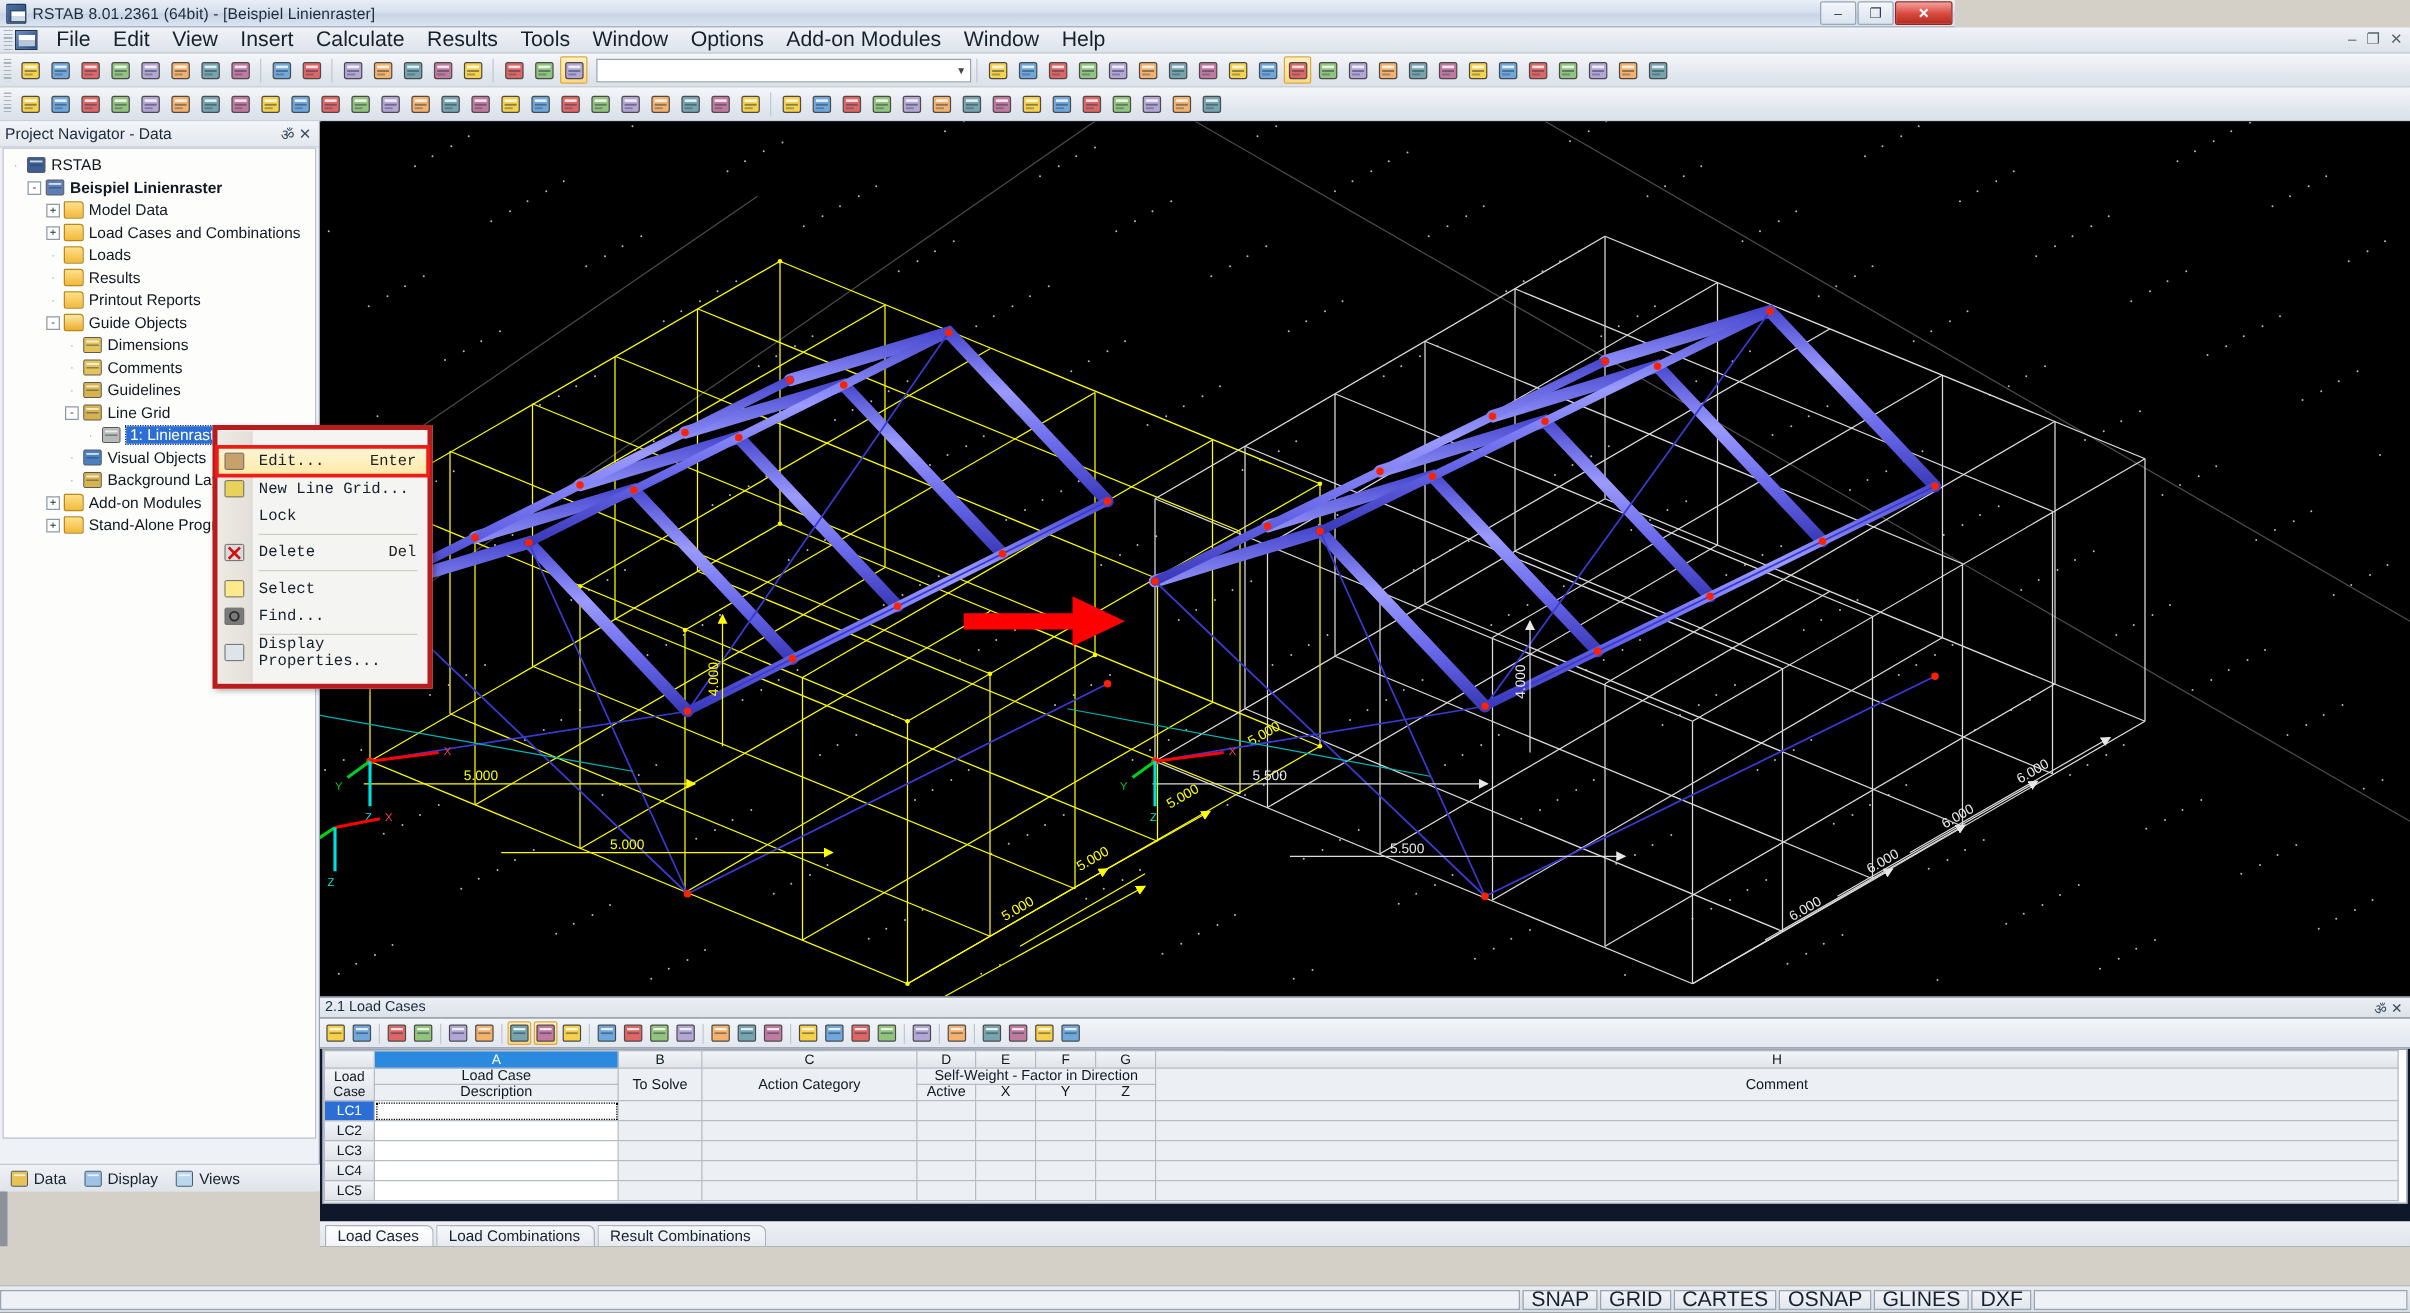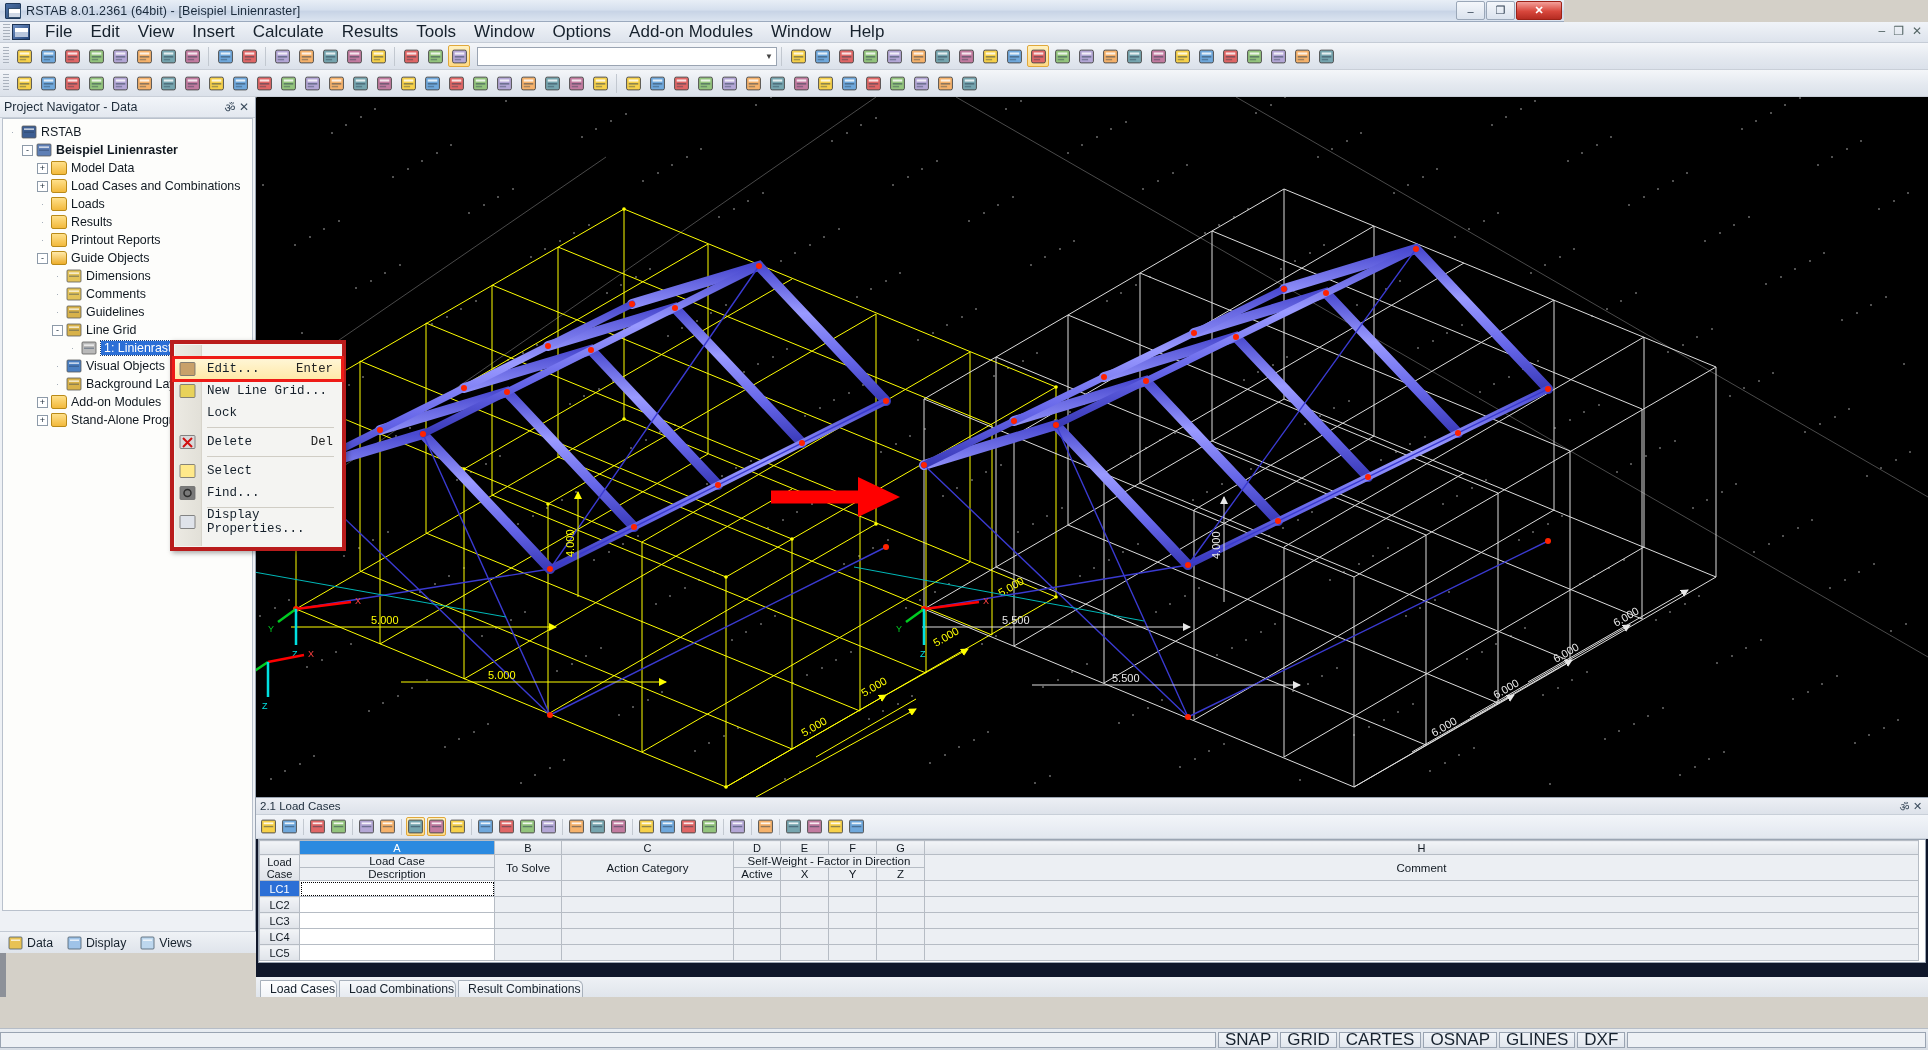--- a/index.html
+++ b/index.html
@@ -162,21 +162,21 @@
     font-weight:normal;color:#101820;background:#eceff3;}
   table.lc th.colh{height:14px;background:linear-gradient(to bottom,#f2f4f7,#e0e4ea);font-size:11px;}
   table.lc th.colh.sel{background:#2b8ae0;color:#fff;}
   table.lc td.rowh{background:linear-gradient(to bottom,#f2f4f7,#dfe3e9);font-size:11px;width:40px;}
   table.lc td.rowh.sel{background:#2b6fd6;color:#fff;}
   table.lc td.cell{background:#fff;height:16px;}
   table.lc td.cell.gray{background:#eceff3;}
   table.lc td.cellsel{background:#fff;outline:1px dotted #000;outline-offset:-2px;}
   #tbltabs{position:absolute;bottom:0;left:0;width:1672px;height:20px;
     background:linear-gradient(to bottom,#eef1f5,#e0e5ec);display:flex;align-items:flex-end;padding-left:4px;}
-  .ttab{height:17px;padding:1px 1px 0 9px;font-size:12.2px;color:#15202b;
+  .ttab{height:17px;padding:1px 11px 0 9px;font-size:12.2px;color:#15202b;
     background:linear-gradient(to bottom,#f7f9fb,#e6eaf0);border:1px solid #a8b1bc;border-bottom:none;
     border-radius:1px 6px 0 0;margin-right:2px;}
   .ttab.active{background:linear-gradient(to bottom,#ffffff,#f1f4f8);}
   
   #statusbar{
     position:absolute;left:0;bottom:0;width:1928px;height:22px;
     background:linear-gradient(to bottom,#e9edf2,#d6dce4);
     border-top:1px solid #b6bdc7;display:flex;align-items:center;
   }
   .sbbox{height:16px;min-width:40px;padding:0 6px;margin-right:2px;border:1px solid #9aa4b2;

